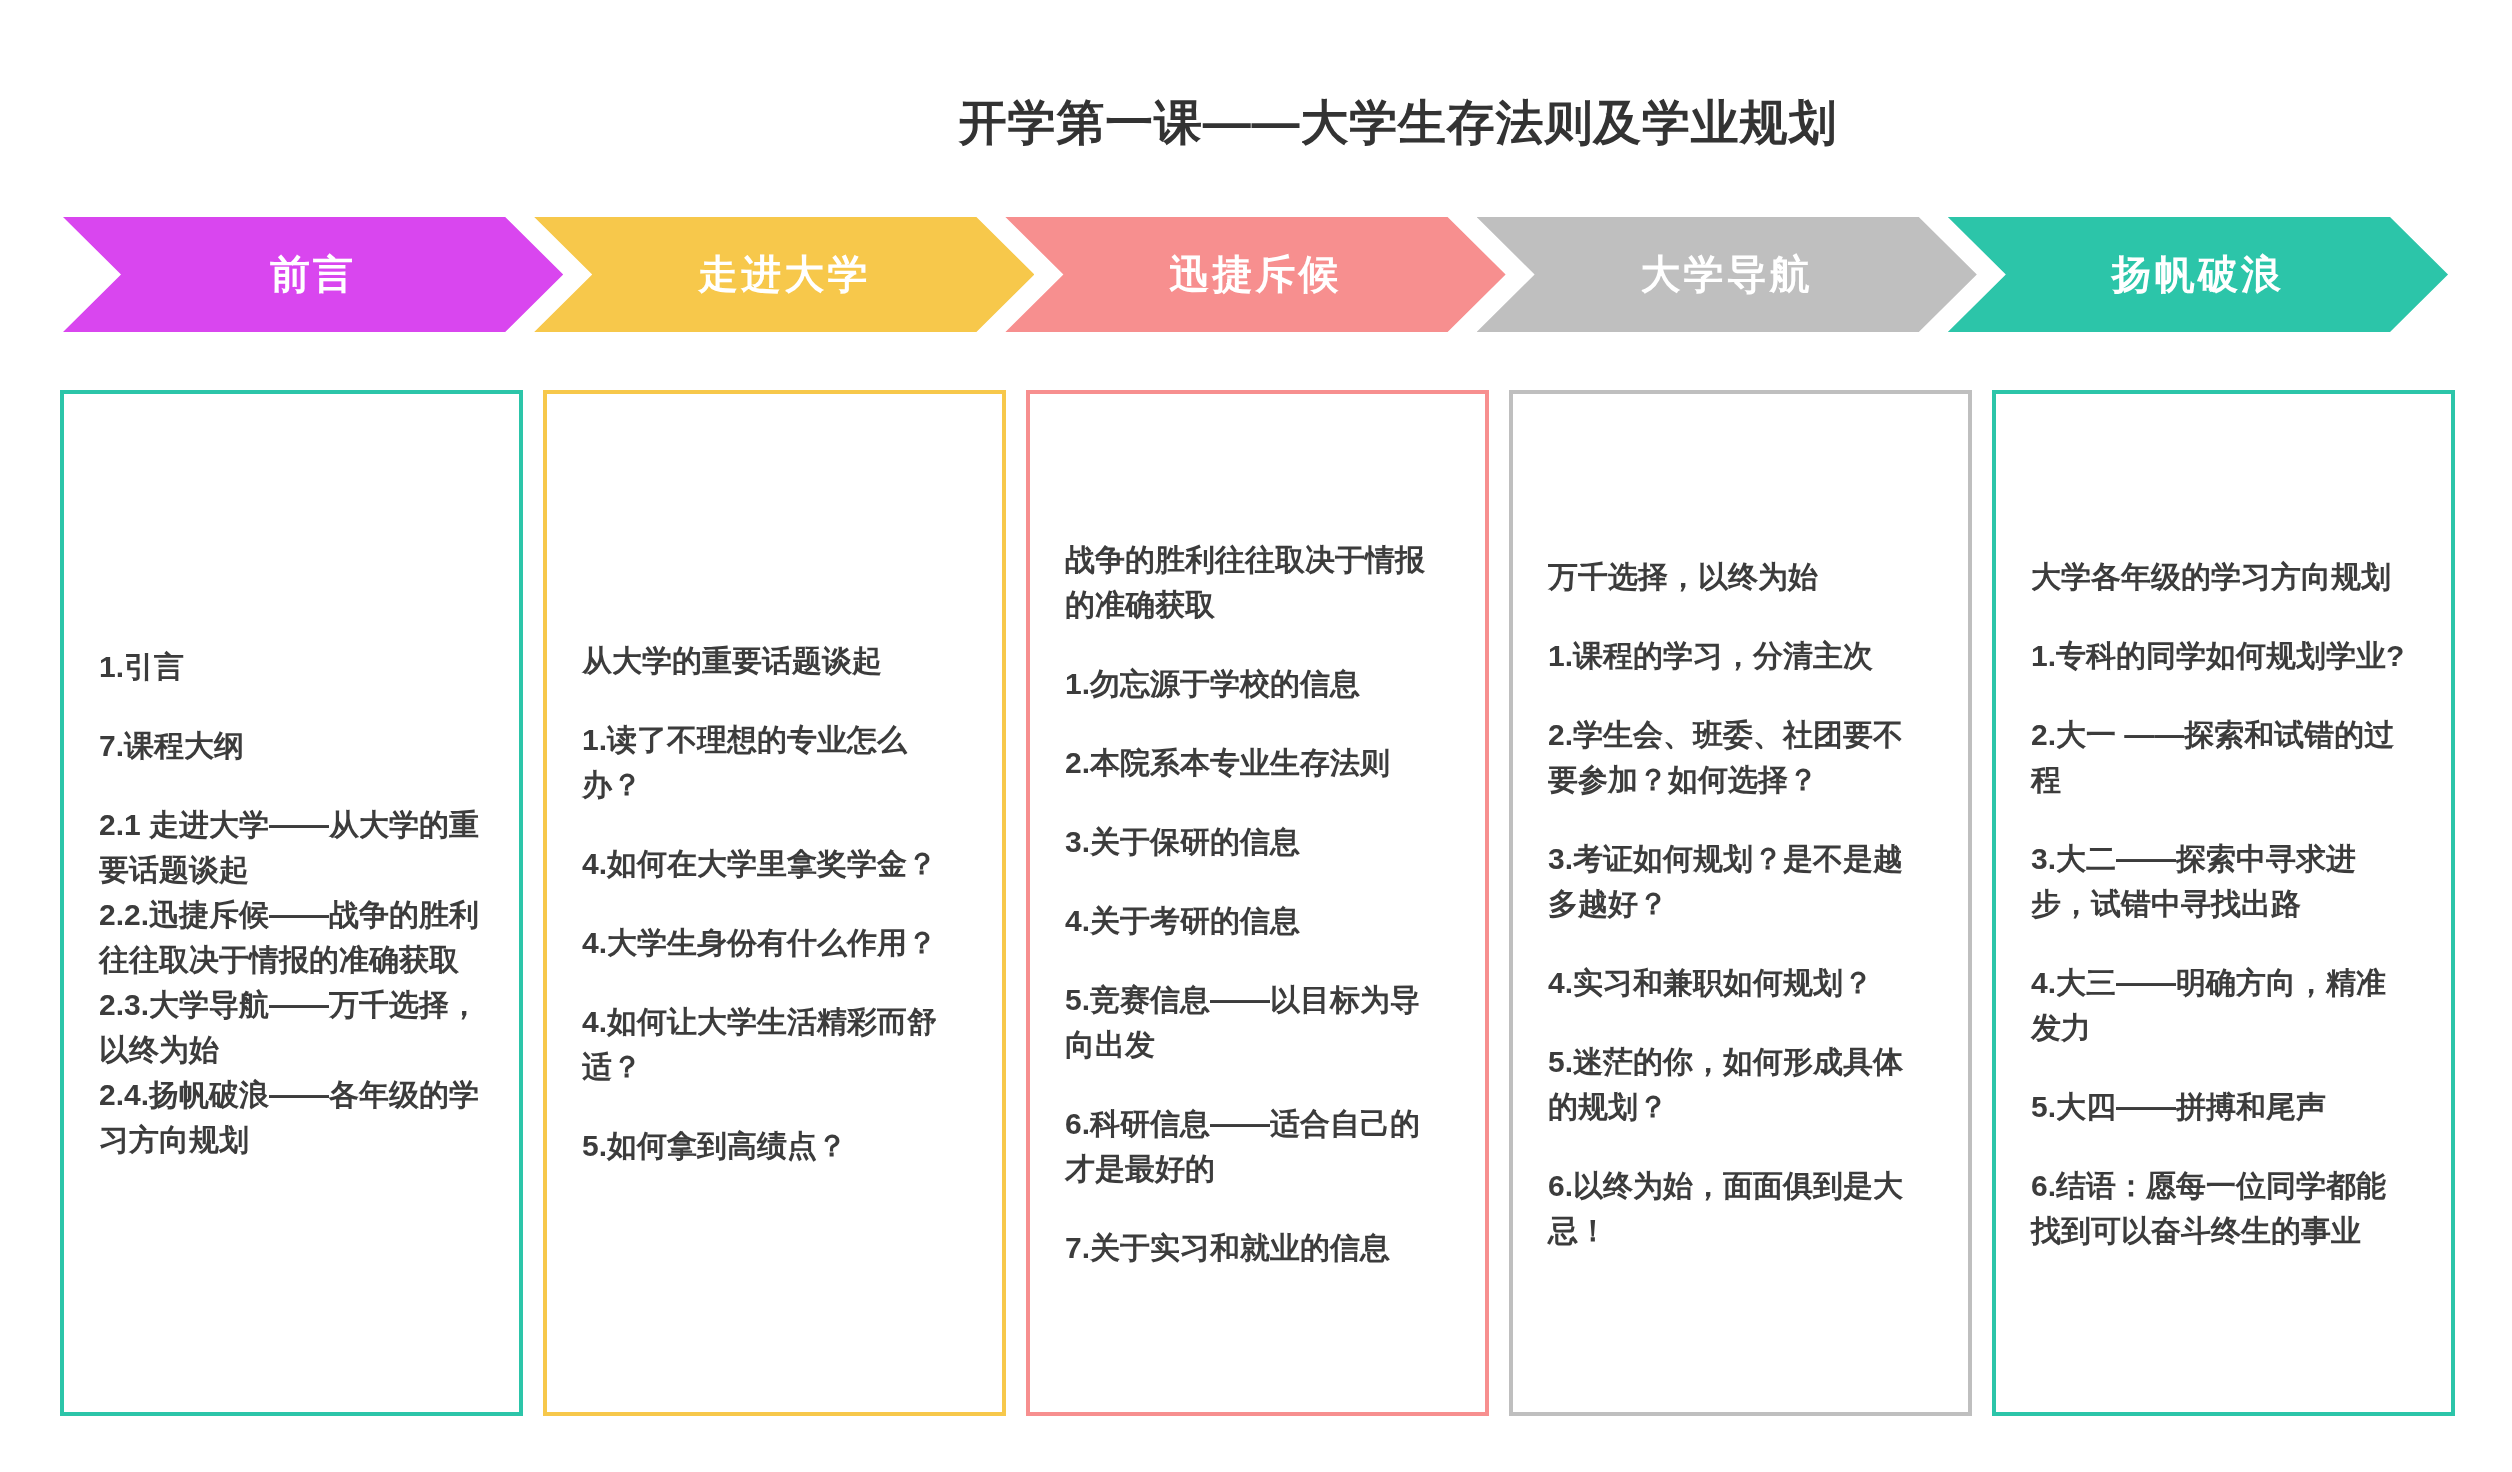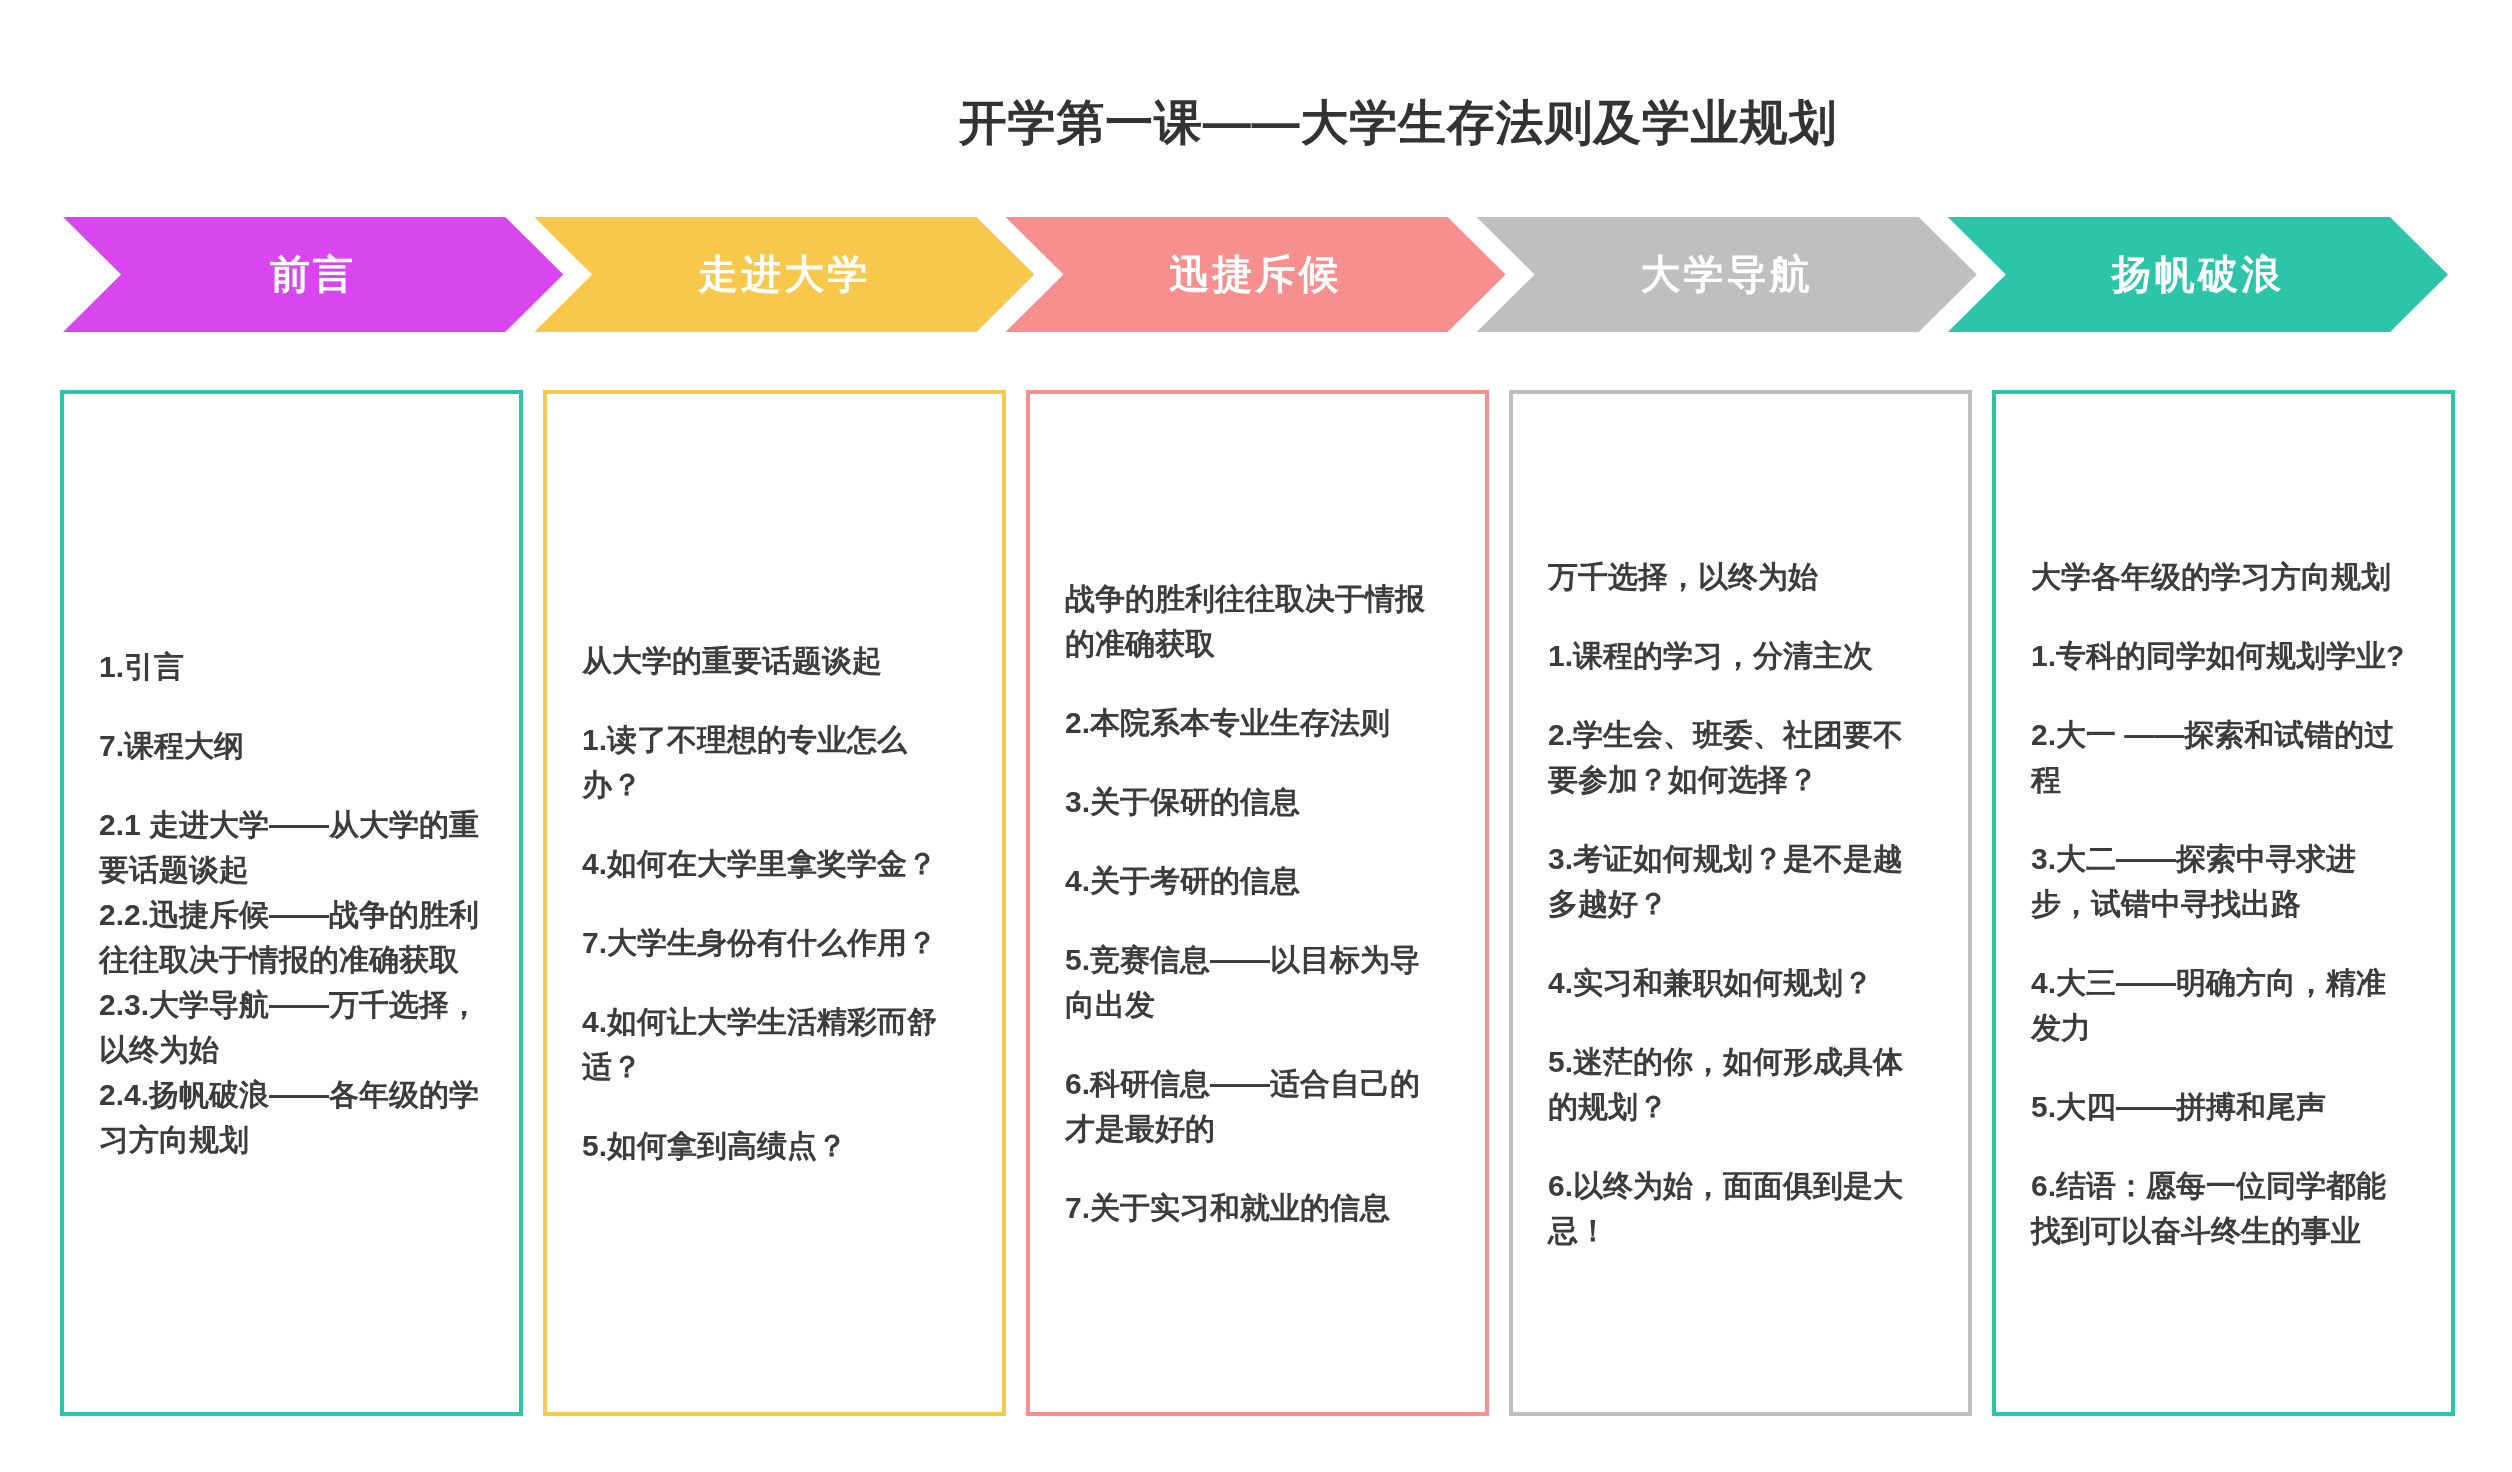--- a/index.html
+++ b/index.html
@@ -118,29 +118,30 @@
         <p class="item tight">2.3.大学导航——万千选择，以终为始</p>
         <p class="item tight">2.4.扬帆破浪——各年级的学习方向规划</p>
       </div>
     </div>
 
     <div class="box" style="border-color: rgb(247, 200, 75);">
       <div class="box-content">
         <p class="item">从大学的重要话题谈起</p>
         <p class="item">1.读了不理想的专业怎么办？</p>
         <p class="item">4.如何在大学里拿奖学金？</p>
-        <p class="item">7.大学生身份有什么作用？</p>
+        <p class="item">4.大学生身份有什么作用？</p>
         <p class="item">4.如何让大学生活精彩而舒适？</p>
         <p class="item">5.如何拿到高绩点？</p>
       </div>
     </div>
 
     <div class="box" style="border-color: rgb(247, 143, 143);">
       <div class="box-content">
         <p class="item">战争的胜利往往取决于情报的准确获取</p>
+        <p class="item">1.勿忘源于学校的信息</p>
         <p class="item">2.本院系本专业生存法则</p>
         <p class="item">3.关于保研的信息</p>
         <p class="item">4.关于考研的信息</p>
         <p class="item">5.竞赛信息——以目标为导向出发</p>
         <p class="item">6.科研信息——适合自己的才是最好的</p>
         <p class="item">7.关于实习和就业的信息</p>
       </div>
     </div>
 
     <div class="box" style="border-color: rgb(191, 191, 191);">

